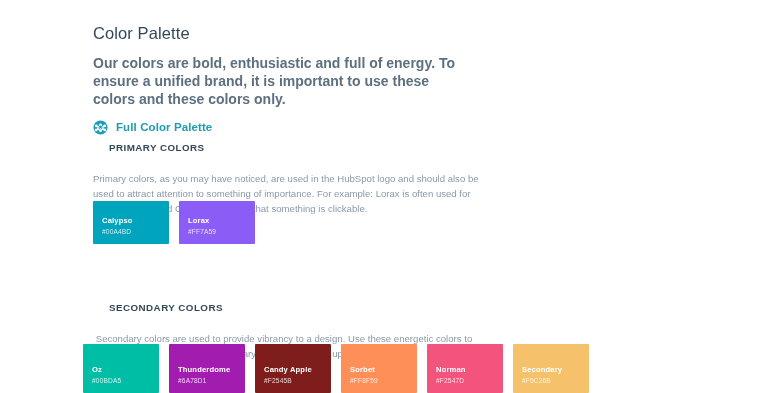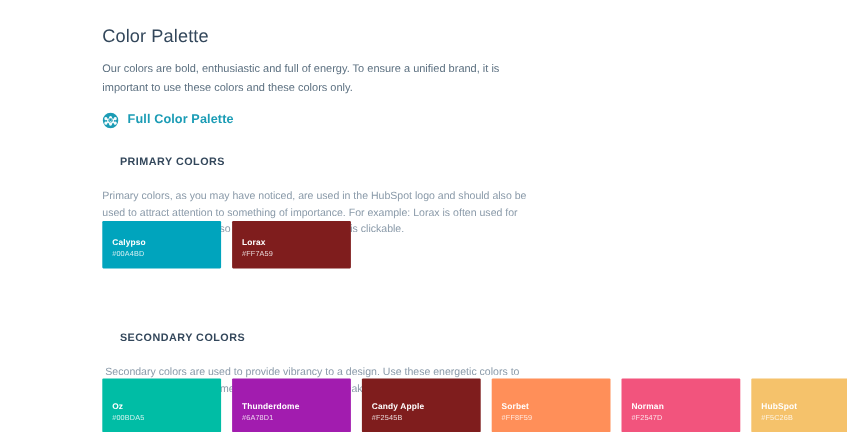--- a/index.html
+++ b/index.html
@@ -26,24 +26,24 @@
     padding-top: 21px;
     font-size: 16.5px;
     font-weight: 400;
     color: #33475b;
     letter-spacing: 0.1px;
     line-height: 24px;
   }
   .intro {
     margin: 9px 0 0 0;
     width: 372px;
-    font-size: 10px;
+    font-size: 14px;
     line-height: 18px;
     color: #5c7080;
-    font-weight: 400;
+    font-weight: 700;
   }
   .link-row {
     display: flex;
     align-items: center;
     margin-top: 12px;
   }
   .sprocket-icon {
     width: 15px;
     height: 15px;
     flex: 0 0 15px;
@@ -79,24 +79,24 @@
   #primary-section { position: absolute; left: 93px; top: 125px; }
   #primary-section .section-desc { width: 392px; }
   #secondary-section { position: absolute; left: 93px; top: 285px; }
   #secondary-section .section-desc { width: 382px; text-align: center; }
 
   .swatch-row {
     display: flex;
     gap: 10px;
   }
   #primary-swatches { position: absolute; left: 93px; top: 201px; }
-  #secondary-swatches { position: absolute; left: 93px; top: 344px; }
+  #secondary-swatches { position: absolute; left: 83px; top: 344px; }
 
   .swatch {
-    width: 108px;
+    width: 76px;
     height: 43px;
     box-sizing: border-box;
     position: relative;
     border-radius: 1px;
   }
   #secondary-swatches .swatch {
     height: 49px;
   }
   .swatch-body {
     position: absolute;
@@ -150,21 +150,21 @@
     <p class="section-desc">Primary colors, as you may have noticed, are used in the HubSpot logo and should also be used to attract attention to something of importance. For example: Lorax is often used for primary CTAs, and Calypso indicates that something is clickable.</p>
   </div>
 
   <div class="swatch-row" id="primary-swatches">
     <div class="swatch" style="background-color: rgb(0, 164, 189);">
       <span class="swatch-body">
         <span class="swatch-name">Calypso</span>
         <span class="swatch-hex">#00A4BD</span>
       </span>
     </div>
-    <div class="swatch" style="background-color: #7f1d1d;">
+    <div class="swatch" style="background-color: #8b5cf6;">
       <span class="swatch-body">
         <span class="swatch-name">Lorax</span>
         <span class="swatch-hex">#FF7A59</span>
       </span>
     </div>
   </div>
 
   <div class="section" id="secondary-section">
     <h2 class="section-heading">SECONDARY COLORS</h2>
     <p class="section-desc">Secondary colors are used to provide vibrancy to a design. Use these energetic colors to complement primary colors and break up white space.</p>
@@ -196,19 +196,19 @@
       </span>
     </div>
     <div class="swatch" style="background-color: rgb(242, 84, 125);">
       <span class="swatch-body">
         <span class="swatch-name">Norman</span>
         <span class="swatch-hex">#F2547D</span>
       </span>
     </div>
     <div class="swatch" style="background-color: rgb(245, 194, 107);">
       <span class="swatch-body">
-        <span class="swatch-name">HubSpot</span>
+        <span class="swatch-name">Secondary</span>
         <span class="swatch-hex">#F5C26B</span>
       </span>
     </div>
   </div>
 
 </div>
 
 </body></html>

